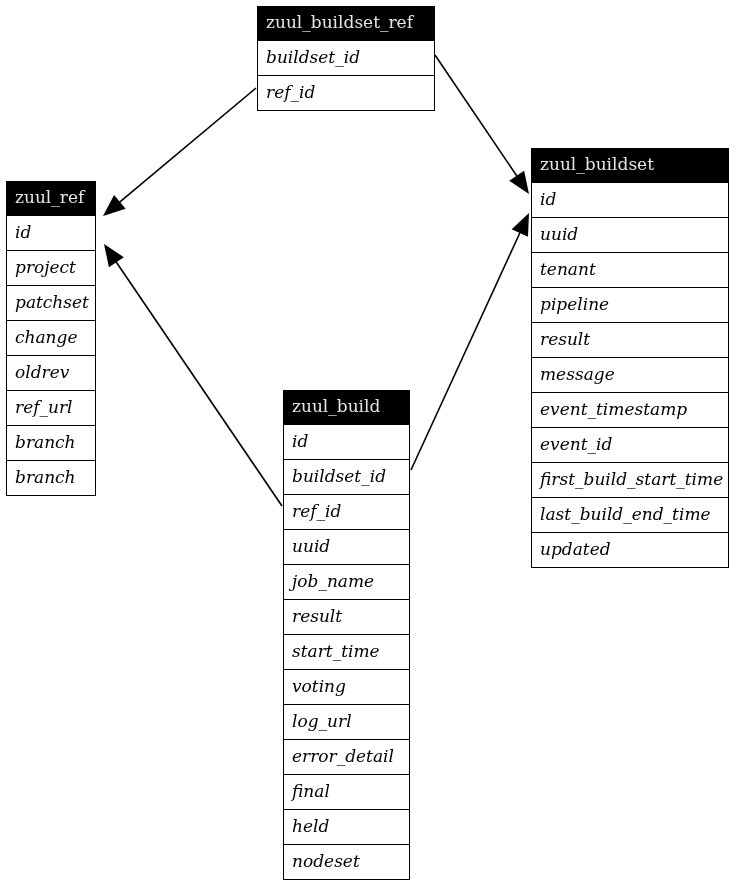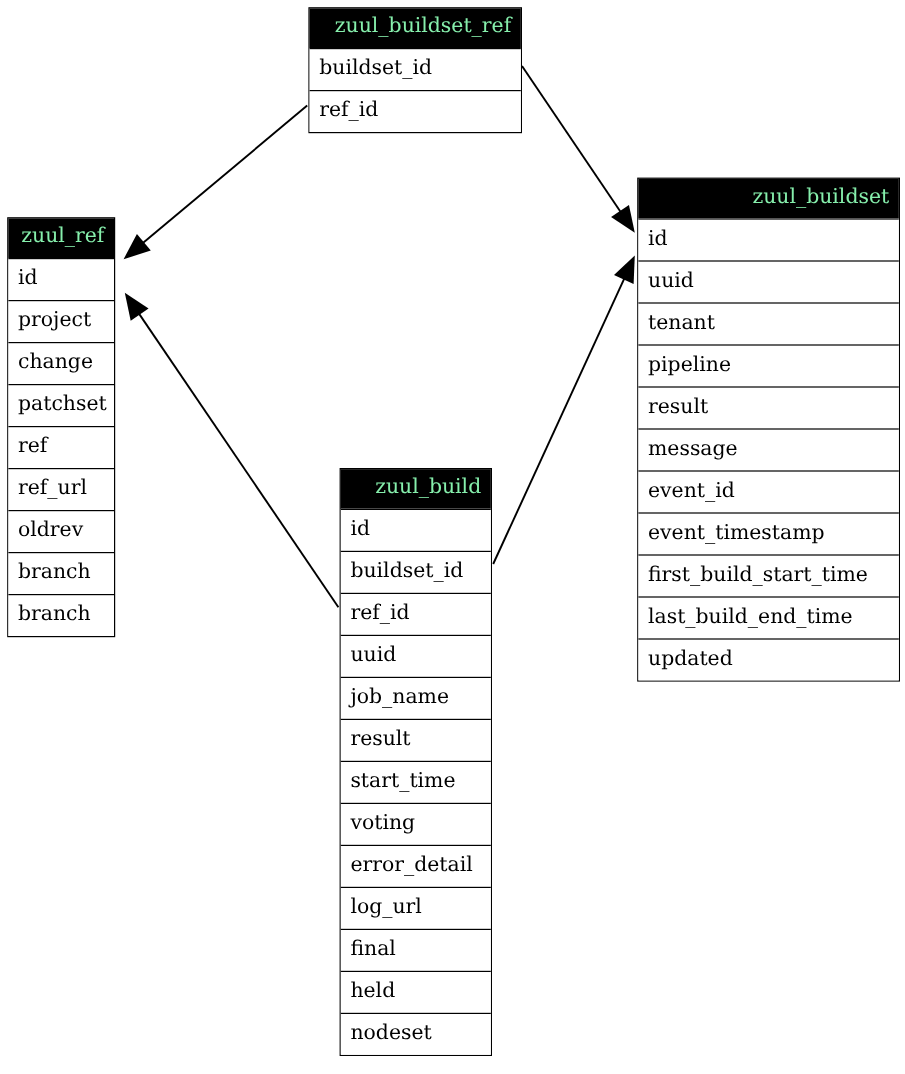--- a/index.html
+++ b/index.html
@@ -27,38 +27,39 @@
     position: absolute;
     box-sizing: border-box;
     border: 1px solid #000000;
     background: #ffffff;
     display: flex;
     flex-direction: column;
     z-index: 2;
   }
   .table-header {
     background: #000000;
-    color: #86efac;
-    text-align: right;
+    color: #e5e5e5;
+    text-align: left;
     font-size: 17px;
     line-height: 1;
     padding: 7px 8px 9px 8px;
     box-sizing: border-box;
     white-space: nowrap;
   }
   .table-row {
     background: #ffffff;
     color: #000000;
     font-size: 17px;
     line-height: 1;
     padding: 8px 8px 9px 8px;
     box-sizing: border-box;
     border-top: 1px solid #000000;
     white-space: nowrap;
     text-align: left;
+    font-style: italic;
   }
   .table-row:first-of-type {
     border-top: none;
   }
 </style>
 </head>
 <body>
 
 <div id="canvas">
 
@@ -84,53 +85,52 @@
   <div id="tables-layer">
       <div class="table-node" style="left: 257px; top: 6px; width: 178px;">
         <div class="table-header">zuul_buildset_ref</div>
         <div class="table-row">buildset_id</div>
         <div class="table-row">ref_id</div>
       </div>
       <div class="table-node" style="left: 6px; top: 181px; width: 90px;">
         <div class="table-header">zuul_ref</div>
         <div class="table-row">id</div>
         <div class="table-row">project</div>
+        <div class="table-row">patchset</div>
         <div class="table-row">change</div>
-        <div class="table-row">patchset</div>
-        <div class="table-row">ref</div>
+        <div class="table-row">oldrev</div>
         <div class="table-row">ref_url</div>
-        <div class="table-row">oldrev</div>
         <div class="table-row">branch</div>
         <div class="table-row">branch</div>
       </div>
-      <div class="table-node" style="left: 531px; top: 148px; width: 219px;">
+      <div class="table-node" style="left: 531px; top: 148px; width: 198px;">
         <div class="table-header">zuul_buildset</div>
         <div class="table-row">id</div>
         <div class="table-row">uuid</div>
         <div class="table-row">tenant</div>
         <div class="table-row">pipeline</div>
         <div class="table-row">result</div>
         <div class="table-row">message</div>
+        <div class="table-row">event_timestamp</div>
         <div class="table-row">event_id</div>
-        <div class="table-row">event_timestamp</div>
         <div class="table-row">first_build_start_time</div>
         <div class="table-row">last_build_end_time</div>
         <div class="table-row">updated</div>
       </div>
       <div class="table-node" style="left: 283px; top: 390px; width: 127px;">
         <div class="table-header">zuul_build</div>
         <div class="table-row">id</div>
         <div class="table-row">buildset_id</div>
         <div class="table-row">ref_id</div>
         <div class="table-row">uuid</div>
         <div class="table-row">job_name</div>
         <div class="table-row">result</div>
         <div class="table-row">start_time</div>
         <div class="table-row">voting</div>
+        <div class="table-row">log_url</div>
         <div class="table-row">error_detail</div>
-        <div class="table-row">log_url</div>
         <div class="table-row">final</div>
         <div class="table-row">held</div>
         <div class="table-row">nodeset</div>
       </div>
     </div>
 
 </div>
 
 </body></html>

